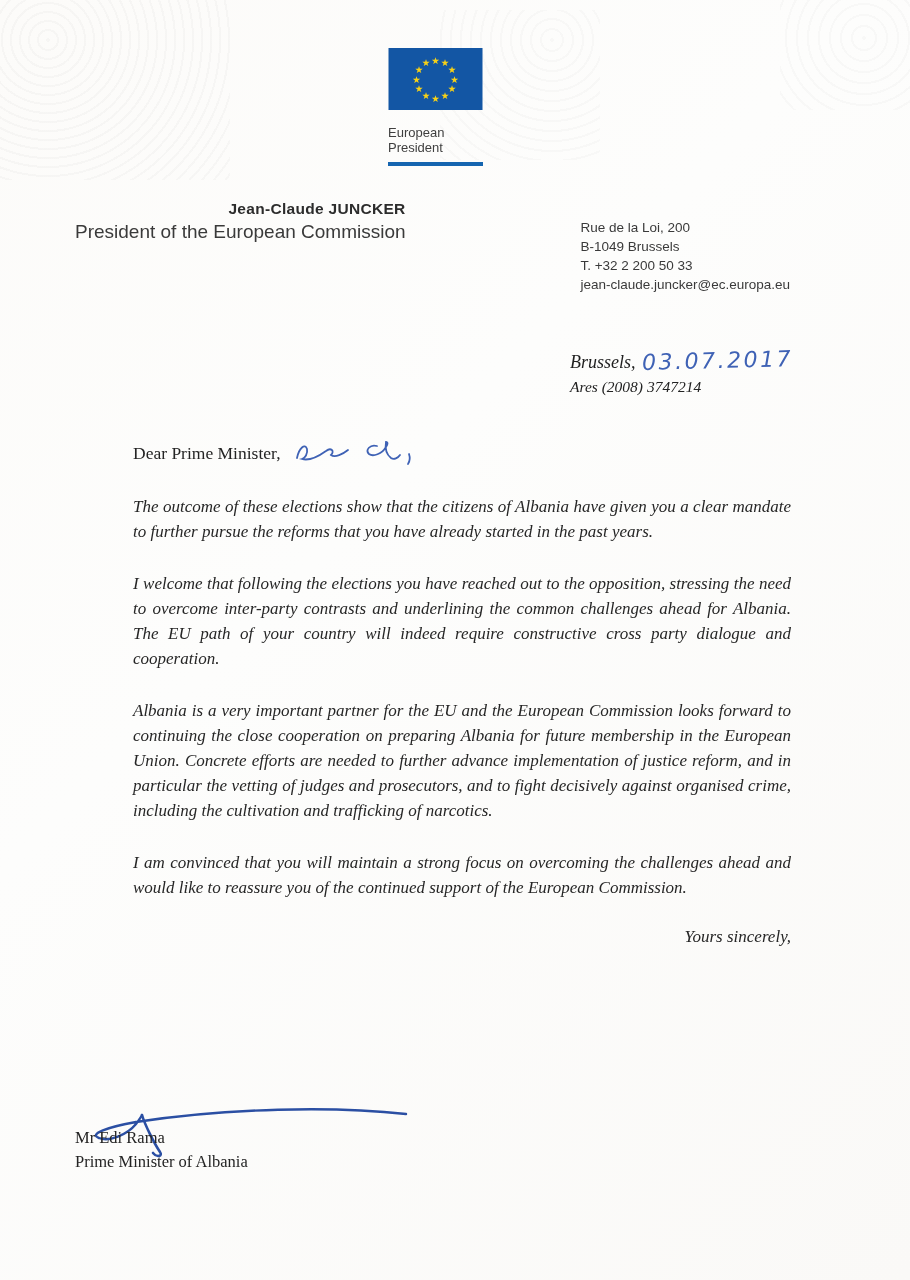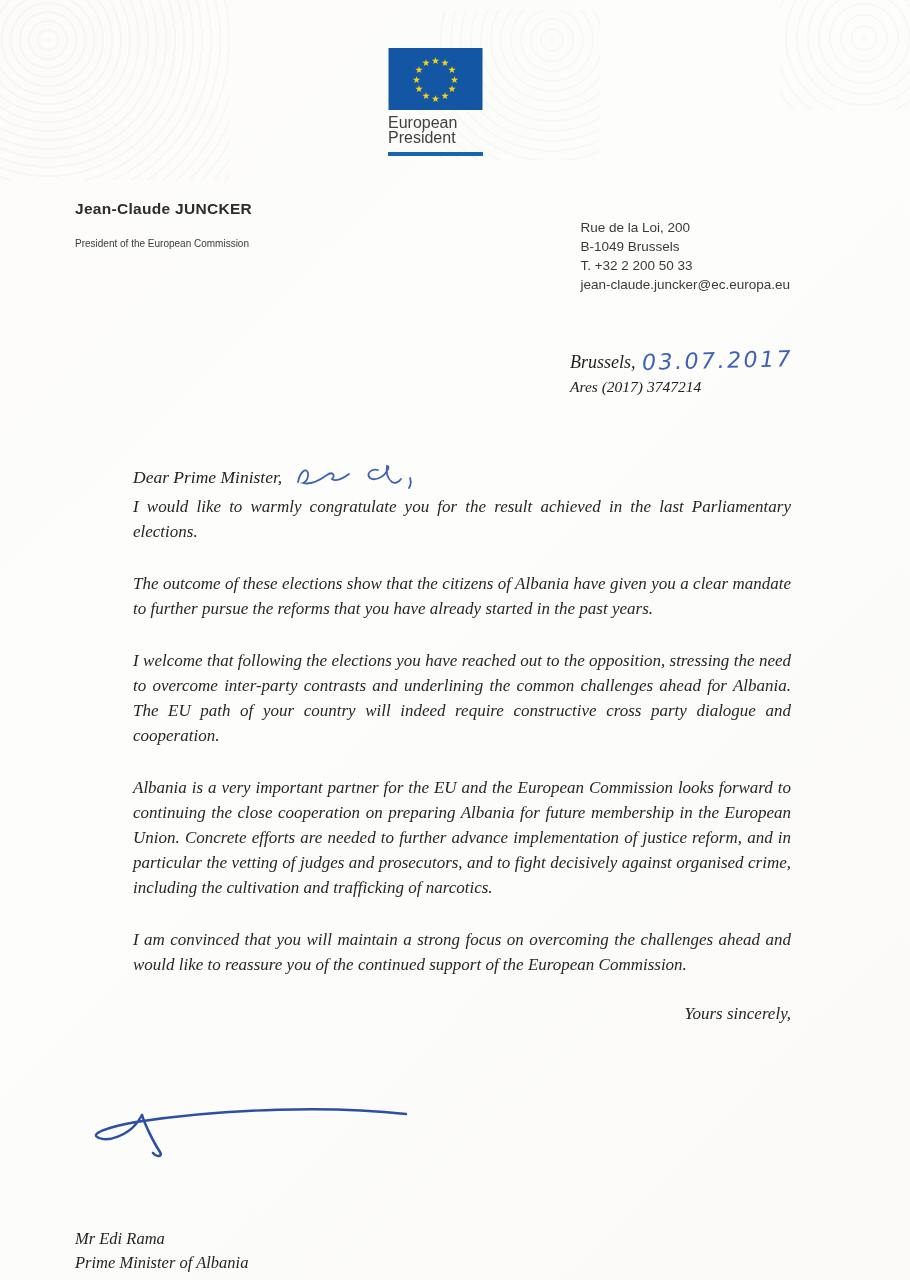--- a/index.html
+++ b/index.html
@@ -21,65 +21,65 @@
     background:repeating-radial-gradient(circle at 30% 30%, #888 0 2px, transparent 2px 9px);}
   .smudge-2{left:440px;top:10px;width:160px;height:150px;
     background:repeating-radial-gradient(circle at 70% 20%, #999 0 2px, transparent 2px 10px);}
   .smudge-3{left:780px;top:-10px;width:140px;height:120px;
     background:repeating-radial-gradient(circle at 60% 40%, #999 0 2px, transparent 2px 11px);}
 
   
   .logo-block{position:absolute;left:388px;top:48px;width:96px;}
   .logo-flag{width:95px;height:62px;display:block;}
   .logo-text{
-    margin-top:5px;
+    margin-top:15px;
     font-family:"Liberation Sans", sans-serif;
-    font-size:16px;line-height:15px;color:#3f3f3f;
+    font-size:13px;line-height:15px;color:#3f3f3f;
   }
   .logo-bar{margin-top:7px;width:95px;height:4px;background:#1565b0;}
 
   
-  .sender-block{position:absolute;left:75px;top:200px;font-family:"Liberation Sans", sans-serif;}
+  .sender-block{position:absolute;left:75px;top:200px;font-family:"Liberation Sans", sans-serif;text-align:right;}
   .sender-name{font-size:15.5px;font-weight:bold;color:#2c2c2c;letter-spacing:.3px;}
-  .sender-title{font-size:10px;color:#3a3a3a;margin-top:20px;}
+  .sender-title{font-size:19px;color:#3a3a3a;margin-top:3px;}
 
   
   .contact-block{
     position:absolute;right:120px;top:218px;
     font-family:"Liberation Sans", sans-serif;
     font-size:13.5px;color:#3a3a3a;line-height:19px;
   }
 
   
   .dateline{position:absolute;left:570px;top:348px;}
   .place{font-style:italic;font-size:18px;color:#1f1f1f;}
   .hand-date{
     display:inline-block;
     font-family:"DejaVu Sans", sans-serif;
     font-style:italic;font-size:22px;color:#3f62b5;
     letter-spacing:2.5px;margin-left:6px;transform:rotate(-1.5deg);
   }
   .reference{font-style:italic;font-size:15.5px;color:#222;margin-top:5px;}
 
   
-  .salutation{position:absolute;left:133px;top:460px;font-style:italic;font-size:17.5px;color:#242424;white-space:nowrap;}
+  .salutation{position:absolute;left:133px;top:436px;font-size:17.5px;color:#242424;white-space:nowrap;}
   .greeting-svg{vertical-align:-9px;margin-left:12px;}
 
   
   .letter-body{position:absolute;left:133px;top:494px;width:658px;}
   .letter-body p{
     margin:0 0 27px 0;
     font-style:italic;font-size:17px;line-height:25px;color:#262626;
     text-align:justify;
   }
   .valediction{font-style:italic;font-size:17px;color:#262626;text-align:right;}
 
   
   .signature-svg{position:absolute;left:78px;top:1103px;}
-  .signer-block{position:absolute;left:75px;top:1227px;font-style:italic;font-size:16.5px;line-height:24px;color:#242424;}
+  .signer-block{position:absolute;left:75px;top:1126px;font-size:16.5px;line-height:24px;color:#242424;}
 </style>
 </head>
 <body>
 
 <div class="page">
 
   <div class="smudge smudge-1"></div>
   <div class="smudge smudge-2"></div>
   <div class="smudge smudge-3"></div>
 
@@ -117,35 +117,34 @@
     <div>Rue de la Loi, 200</div>
     <div>B-1049 Brussels</div>
     <div>T. +32 2 200 50 33</div>
     <div>jean-claude.juncker@ec.europa.eu</div>
   </div>
 
   <div class="dateline">
     <div>
       <span class="place">Brussels,</span><span class="hand-date">03.07.2017</span>
     </div>
-    <div class="reference">Ares (2017) 3747214</div>
+    <div class="reference">Ares (2008) 3747214</div>
   </div>
 
   <div class="salutation">
     <span>Dear Prime Minister,</span><svg class="greeting-svg" width="130" height="32" viewBox="0 0 130 32" xmlns="http://www.w3.org/2000/svg">
       <g fill="none" stroke="#3f62b5" stroke-width="1.8" stroke-linecap="round">
         <path d="M4 22 C 6 12, 12 7, 14 13 C 15 18, 12 22, 9 23 C 16 25, 26 20, 33 15 C 38 11, 42 15, 38 19 C 42 22, 50 18, 55 14"></path>
         <path d="M84 10 C 77 8, 72 14, 76 18 C 80 21, 89 18, 93 11 C 95 8, 95 6, 93 6 C 92 12, 93 18, 98 22 C 101 24, 105 22, 107 19"></path>
         <path d="M116 18 C 117 21, 117 25, 115 28"></path>
       </g>
     </svg>
   </div>
 
   <div class="letter-body">
-    <p>I would like to warmly congratulate you for the result achieved in the last Parliamentary elections.</p>
     <p>The outcome of these elections show that the citizens of Albania have given you a clear mandate to further pursue the reforms that you have already started in the past years.</p>
     <p>I welcome that following the elections you have reached out to the opposition, stressing the need to overcome inter-party contrasts and underlining the common challenges ahead for Albania. The EU path of your country will indeed require constructive cross party dialogue and cooperation.</p>
     <p>Albania is a very important partner for the EU and the European Commission looks forward to continuing the close cooperation on preparing Albania for future membership in the European Union. Concrete efforts are needed to further advance implementation of justice reform, and in particular the vetting of judges and prosecutors, and to fight decisively against organised crime, including the cultivation and trafficking of narcotics.</p>
     <p>I am convinced that you will maintain a strong focus on overcoming the challenges ahead and would like to reassure you of the continued support of the European Commission.</p>
     <div class="valediction">Yours sincerely,</div>
   </div>
 
   <svg class="signature-svg" width="335" height="60" viewBox="0 0 335 60" xmlns="http://www.w3.org/2000/svg">
     <g fill="none" stroke="#2b4fa3" stroke-linecap="round">
       <path stroke-width="2.4" d="M 328 11 C 255 3, 150 5, 58 19 C 30 24, 10 31, 21 35 C 31 39, 49 32, 58 21 C 61 17, 63 14, 64 12"></path>

